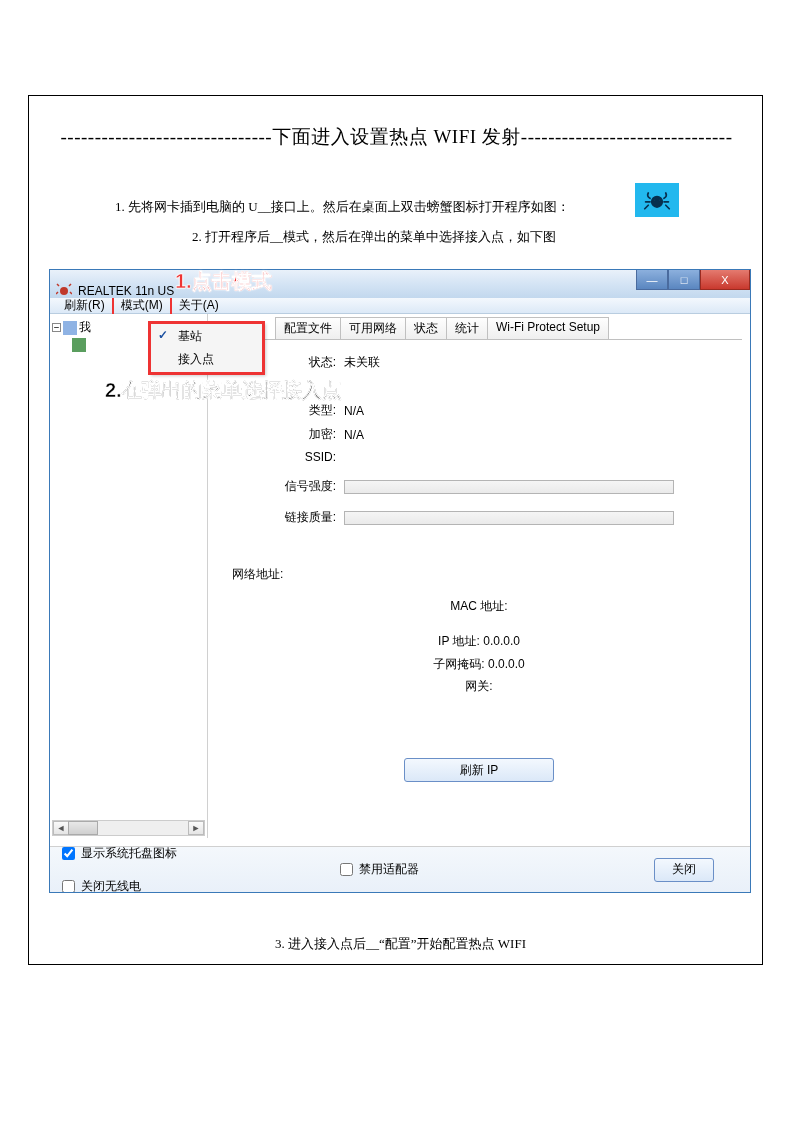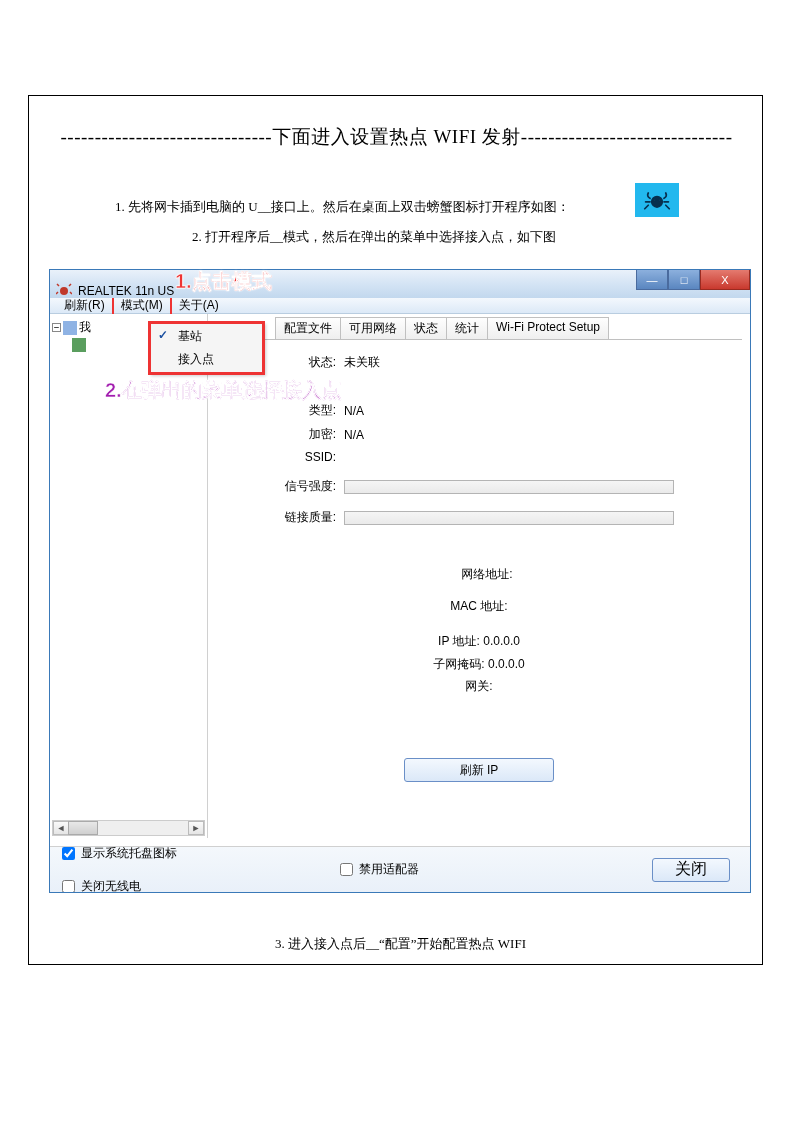--- a/index.html
+++ b/index.html
@@ -209,21 +209,20 @@
   .bar {
     flex: 1;
     height: 14px;
     border: 1px solid #b4b4b4;
     background: linear-gradient(#f5f5f5,#eaeaea);
     max-width: 330px;
   }
   .section-indent {
     margin-left: 16px;
     margin-top: 40px;
-    text-align: center;
   }
   .net-addr {
     text-align: center;
     margin-top: 12px;
     line-height: 1.9;
   }
   .refresh-btn {
     display: block;
     margin: 60px auto 0 auto;
     width: 150px;
@@ -268,21 +267,21 @@
     text-shadow: 0 0 2px #fff, 0 0 2px #fff;
     z-index: 50;
     font-family: "SimHei", "Microsoft YaHei", sans-serif;
     text-align: right;
   }
   .annotation2 {
     position: absolute;
     left: 105px; top: 377px;
     font-size: 20px;
     font-weight: bold;
-    color: #a21caf;
+    color: #000000;
     -webkit-text-stroke: 0.5px #fff;
     text-shadow: 0 0 2px #fff, 0 0 2px #fff;
     z-index: 50;
     font-family: "SimHei", "Microsoft YaHei", sans-serif;
   }
   .bottom-bar {
     position: absolute;
     left: 0; right: 0; bottom: 0;
     height: 46px;
     border-top: 1px solid #d0d0d0;
@@ -305,26 +304,26 @@
   .chk input { width: 13px; height: 13px; }
   .center-chk {
     position: absolute;
     left: 290px;
     display: flex;
     align-items: center;
     gap: 6px;
   }
   .close-btn {
     position: absolute;
-    right: 20px;
-    width: 78px; height: 24px;
+    right: 36px;
+    width: 60px; height: 24px;
     border: 1px solid #6a8fc7;
     background: linear-gradient(#f3f8fe,#dbe8f8);
     border-radius: 3px;
-    font-size: 16px;
+    font-size: 12px;
     cursor: pointer;
   }
   .footer-line {
     position: absolute;
     left: 0; width: 715px;
     top: 935px;
     text-align: center;
     font-size: 13px;
     margin-left: 43px;
   }

